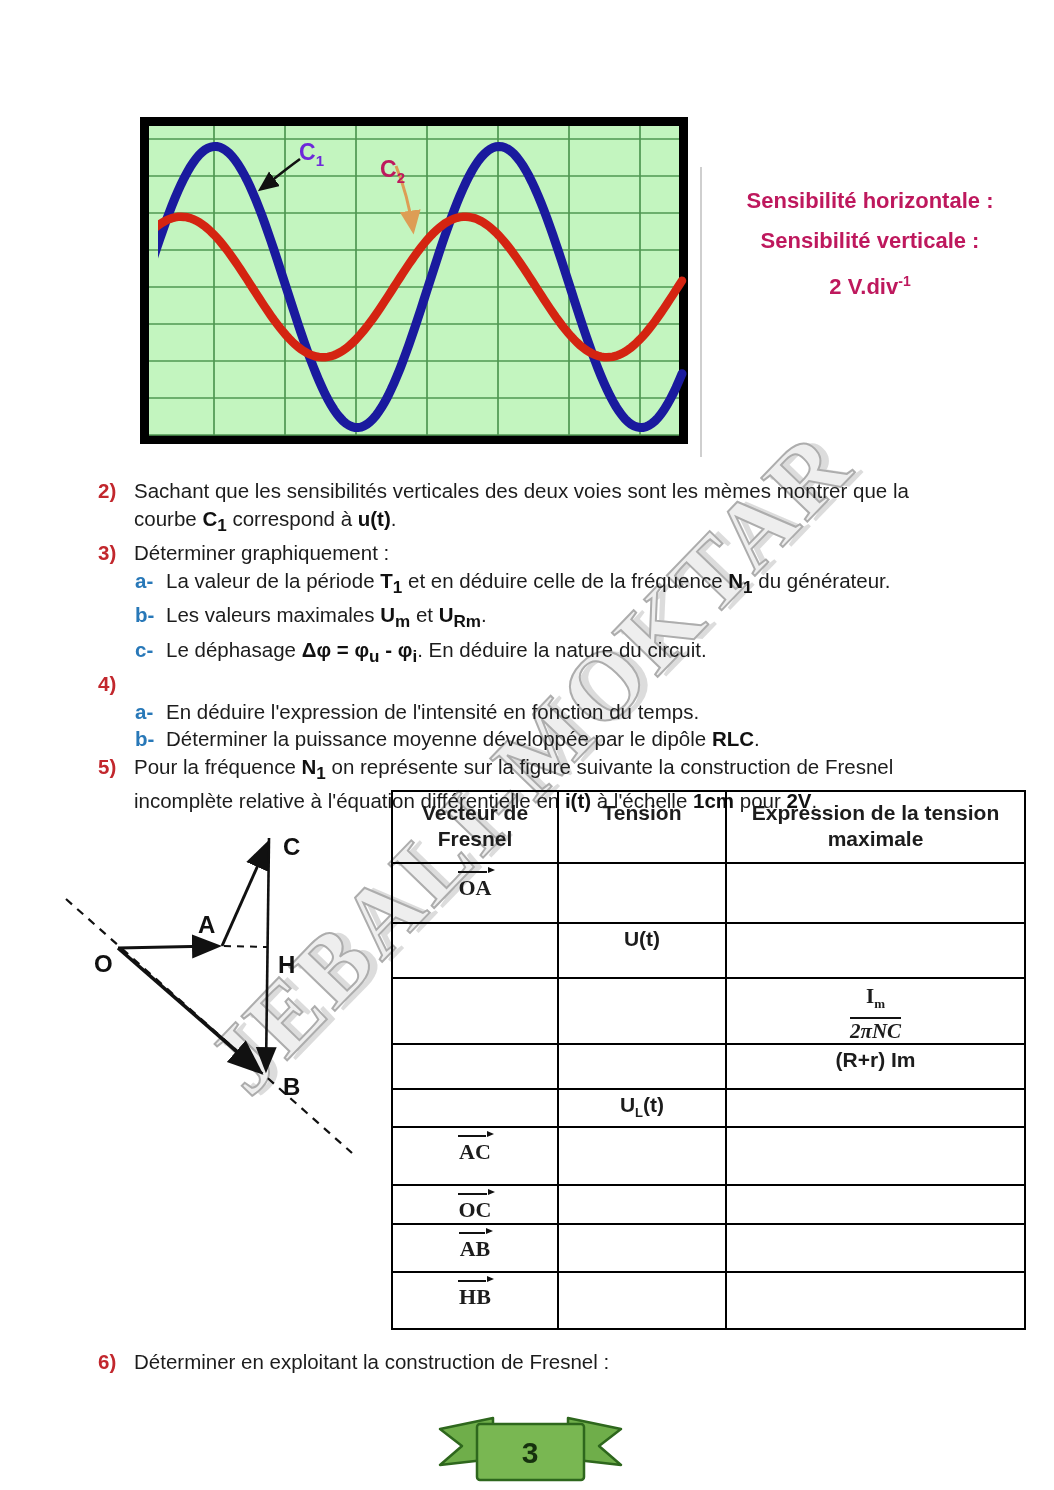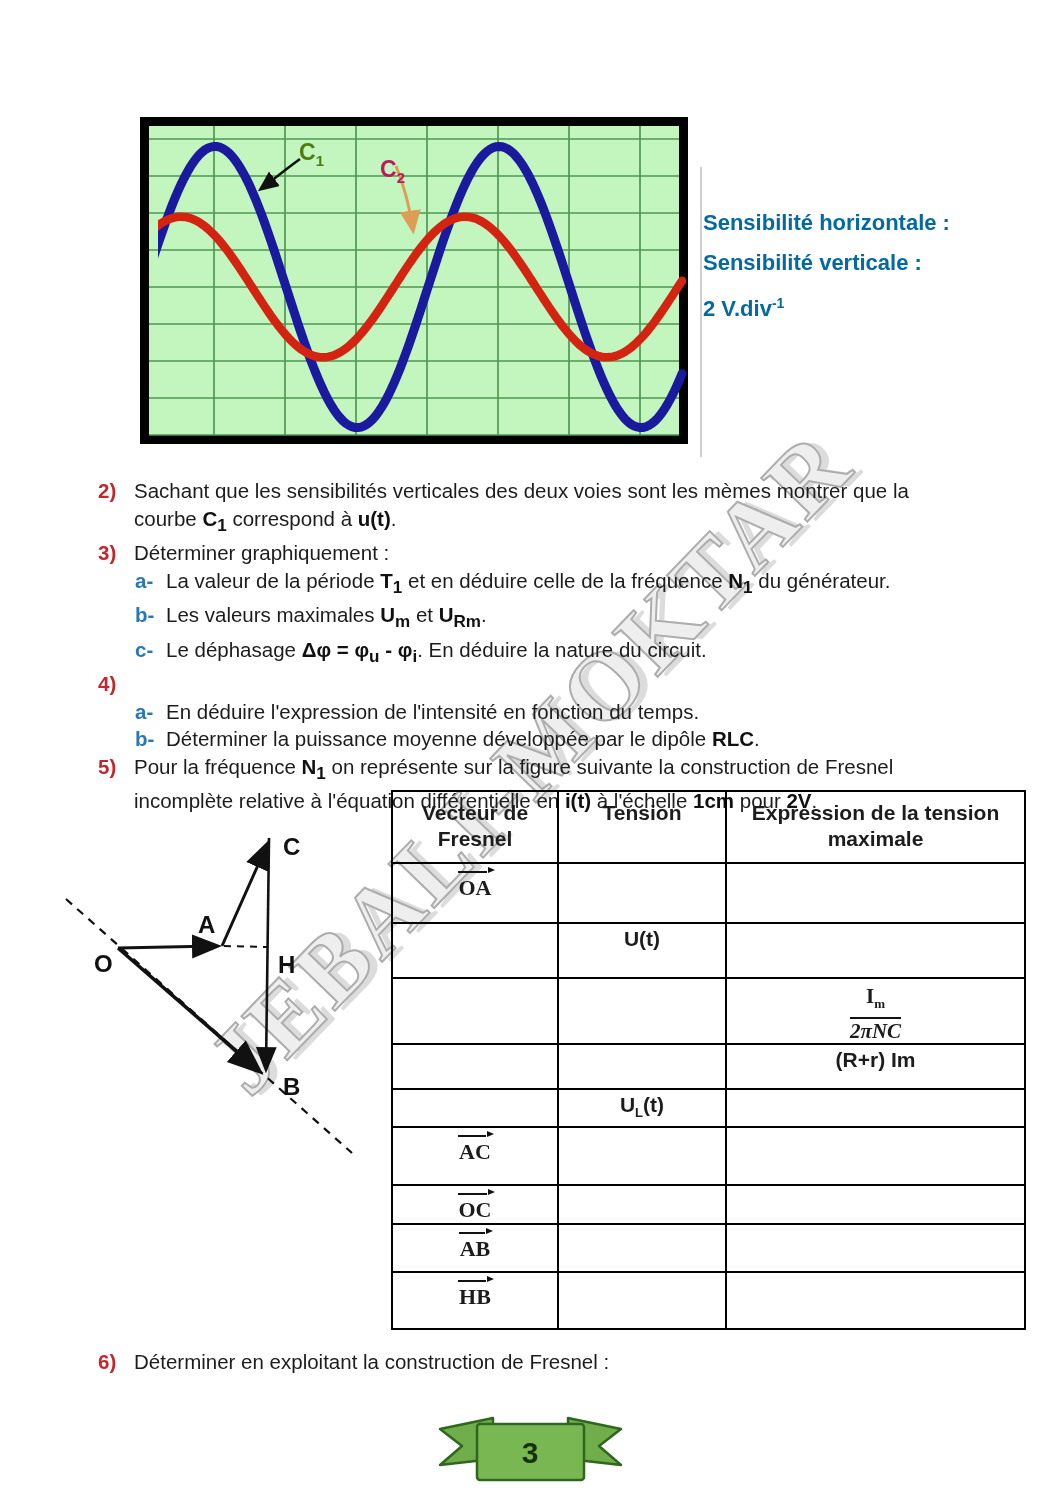--- a/index.html
+++ b/index.html
@@ -17,27 +17,27 @@
     font-size:97px; letter-spacing:4px;
     color:#ececec; -webkit-text-stroke:2px #9f9f9f;
     text-shadow:6px 6px 0 rgba(165,165,165,.45);
     opacity:.85; z-index:1;
   }
 
   
   .scope { position:absolute; left:140px; top:117px; z-index:2; }
   .scope-label { position:absolute; z-index:3; font-weight:700; font-size:23px; }
   .scope-label sub { font-size:15px; }
-  #c1-label { left:299px; top:139px; color:#4d7c0f; }
+  #c1-label { left:299px; top:139px; color:#6d28d9; }
   #c2-label { left:380px; top:156px; color:#be185d; }
 
   
   .sens {
     position:absolute; left:703px; top:181px; width:334px; z-index:2;
-    font-weight:700; font-size:22px; line-height:40px; color:#0369a1;margin-top:22px;
+    text-align:center; font-weight:700; font-size:22px; line-height:40px; color:#be185d;
   }
   .sens sup { font-size:14px; }
 
   
   .qlist { position:absolute; left:98px; top:477px; width:850px; z-index:2;
            font-size:20.5px; line-height:27.5px; }
   .qitem { display:flex; align-items:flex-start; }
   .qnum { flex:0 0 36px; font-weight:700; }
   .qnum.red { color:#c2272d; }
   .qnum.blue { color:#2878b8; }

